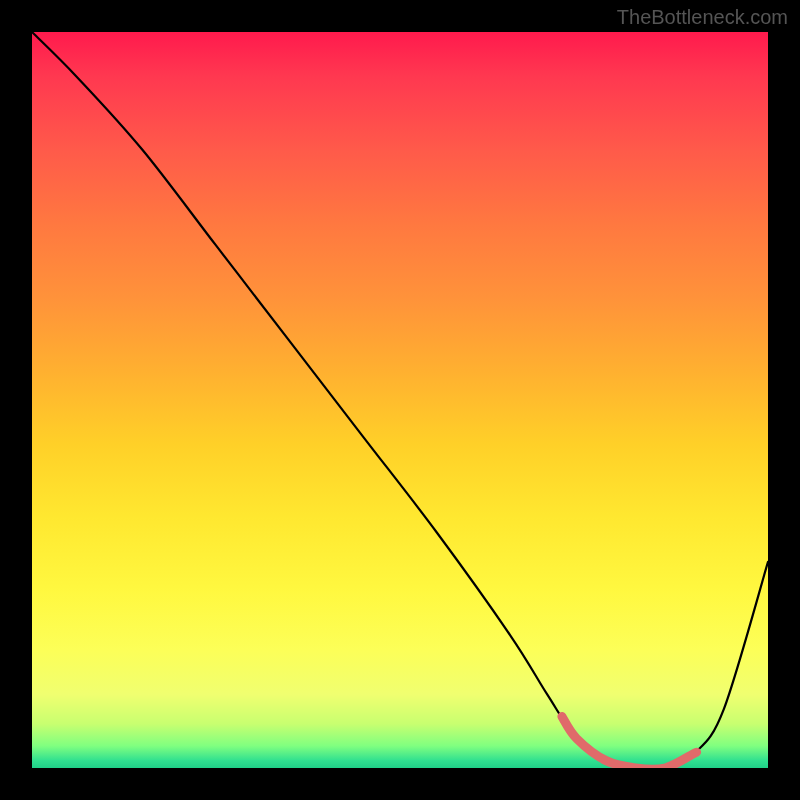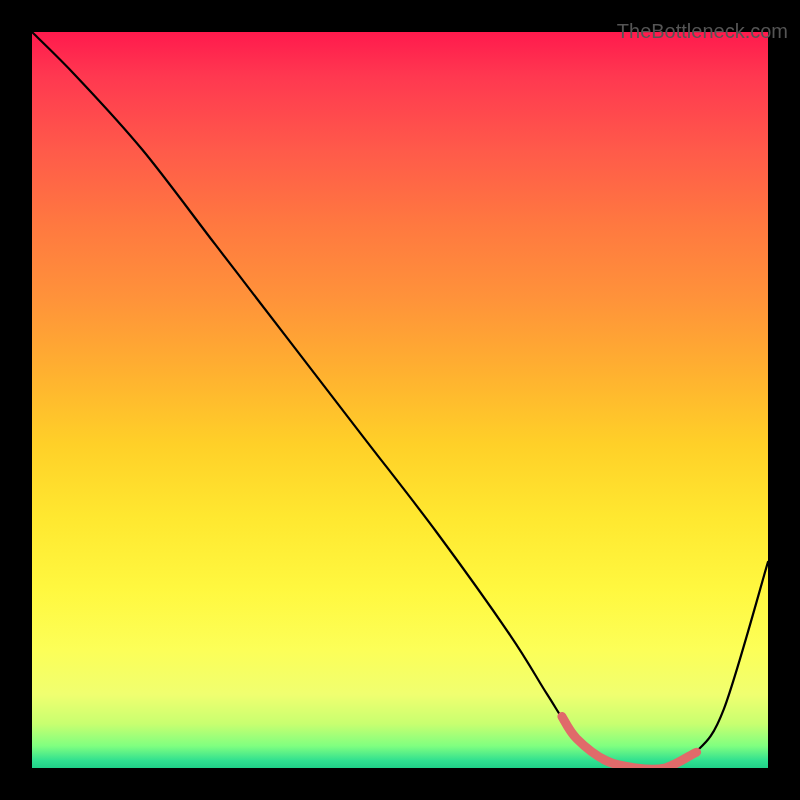--- a/index.html
+++ b/index.html
@@ -6,21 +6,21 @@
     margin: 0;
     padding: 0;
     width: 800px;
     height: 800px;
     background: #000;
     position: relative;
     font-family: Arial, sans-serif;
   }
   .watermark {
     position: absolute;
-    top: 20px;
+    top: 6px;
     right: 12px;
     color: #555;
     font-size: 20px;
     font-weight: 500;
     z-index: 10;
   }
   .plot-area {
     position: absolute;
     left: 32px;
     top: 32px;

